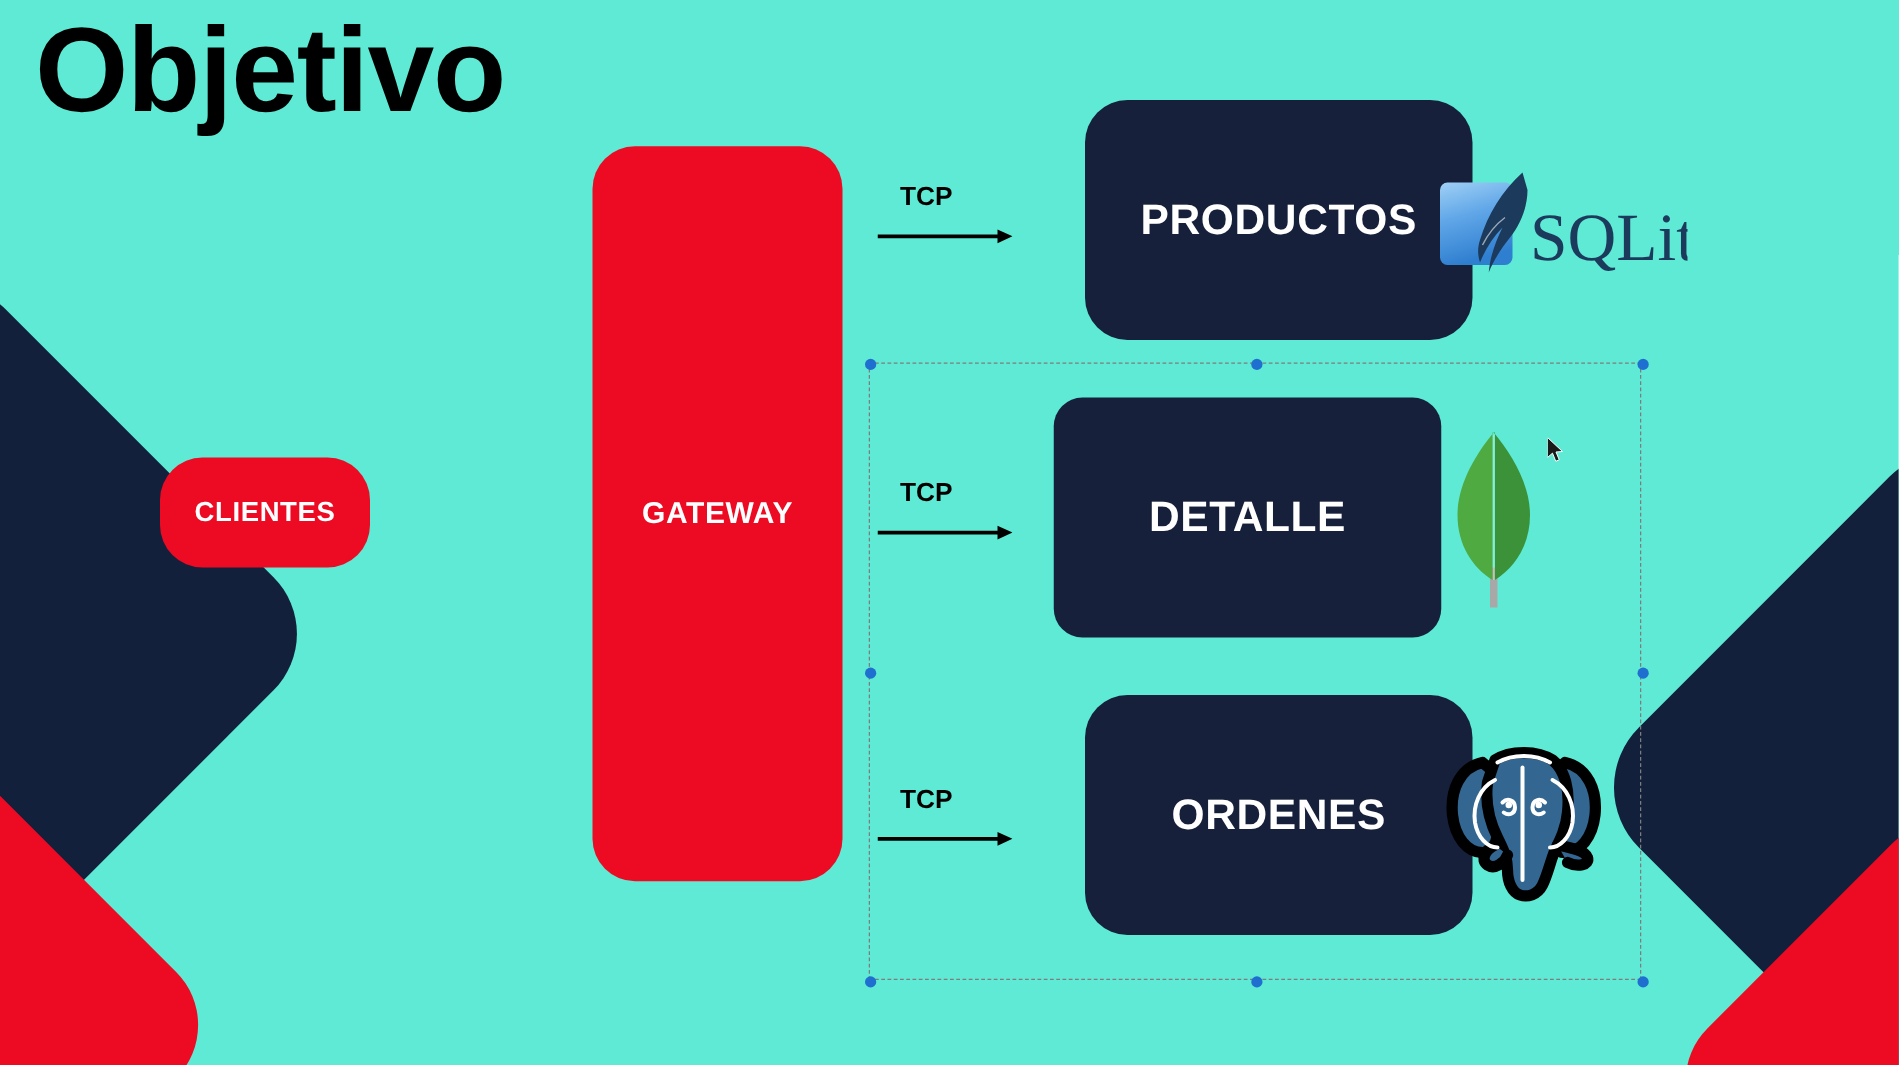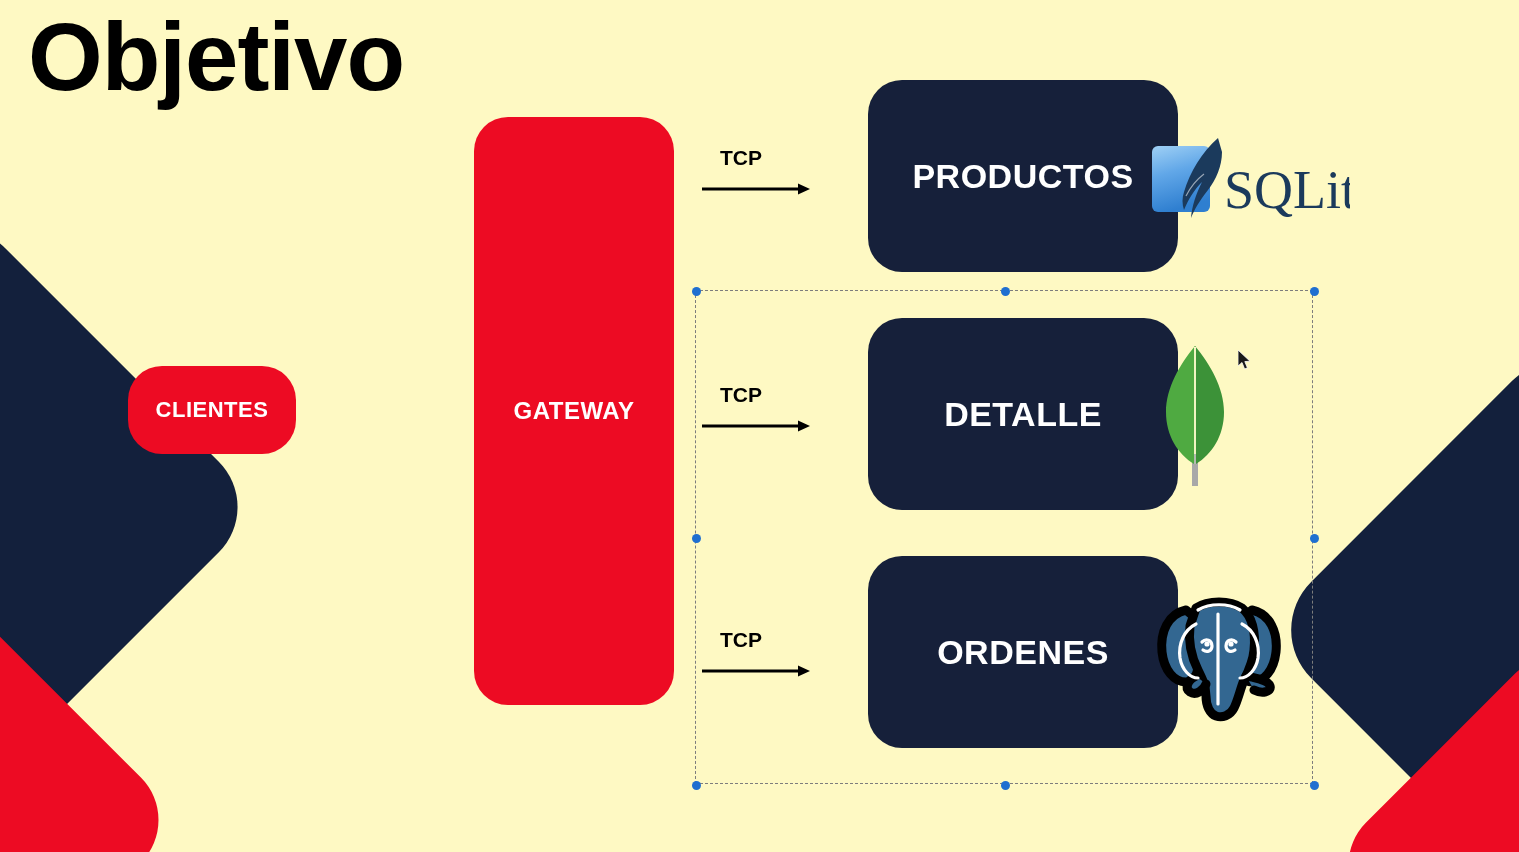--- a/index.html
+++ b/index.html
@@ -7,21 +7,21 @@
     padding: 0;
     background: #ffffff;
   }
   body {
     font-family: "Liberation Sans", sans-serif;
   }
   #slide {
     position: relative;
     width: 1519px;
     height: 852px;
-    background: #fef9c3;
+    background: #5eead4;
     overflow: hidden;
   }
 
   
   .deco {
     position: absolute;
     pointer-events: none;
   }
   .deco-navy-left {
     left: -255px;
@@ -104,21 +104,21 @@
   }
   .node-service {
     width: 310px;
     height: 192px;
     background: #16203a;
     border-radius: 34px;
     font-size: 34px;
     letter-spacing: 0.5px;
   }
   .node-productos { left: 868px; top: 80px; }
-  .node-detalle   { left: 868px; top: 318px; }
+  .node-detalle   { left: 843px; top: 318px; border-radius: 23px; }
   .node-ordenes   { left: 868px; top: 556px; }
 
   
   .connector {
     position: absolute;
   }
   .connector .conn-label {
     position: absolute;
     font-size: 21px;
     font-weight: bold;

